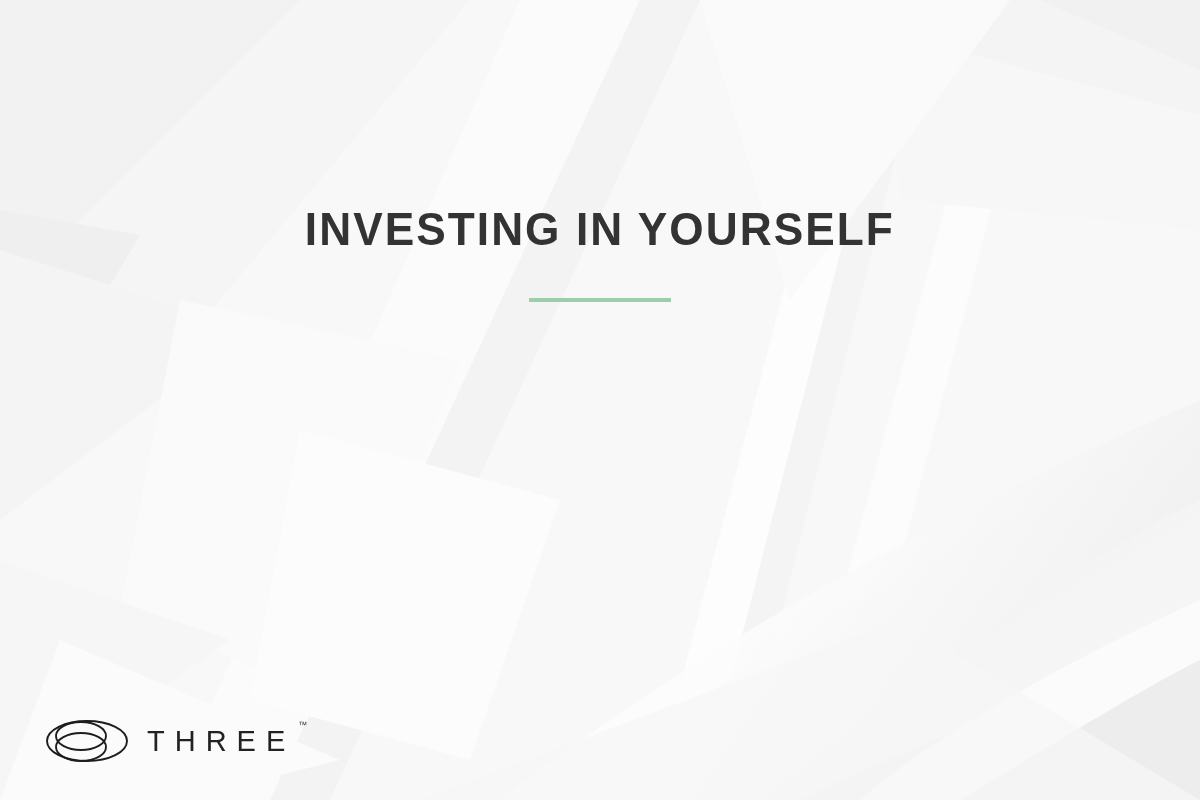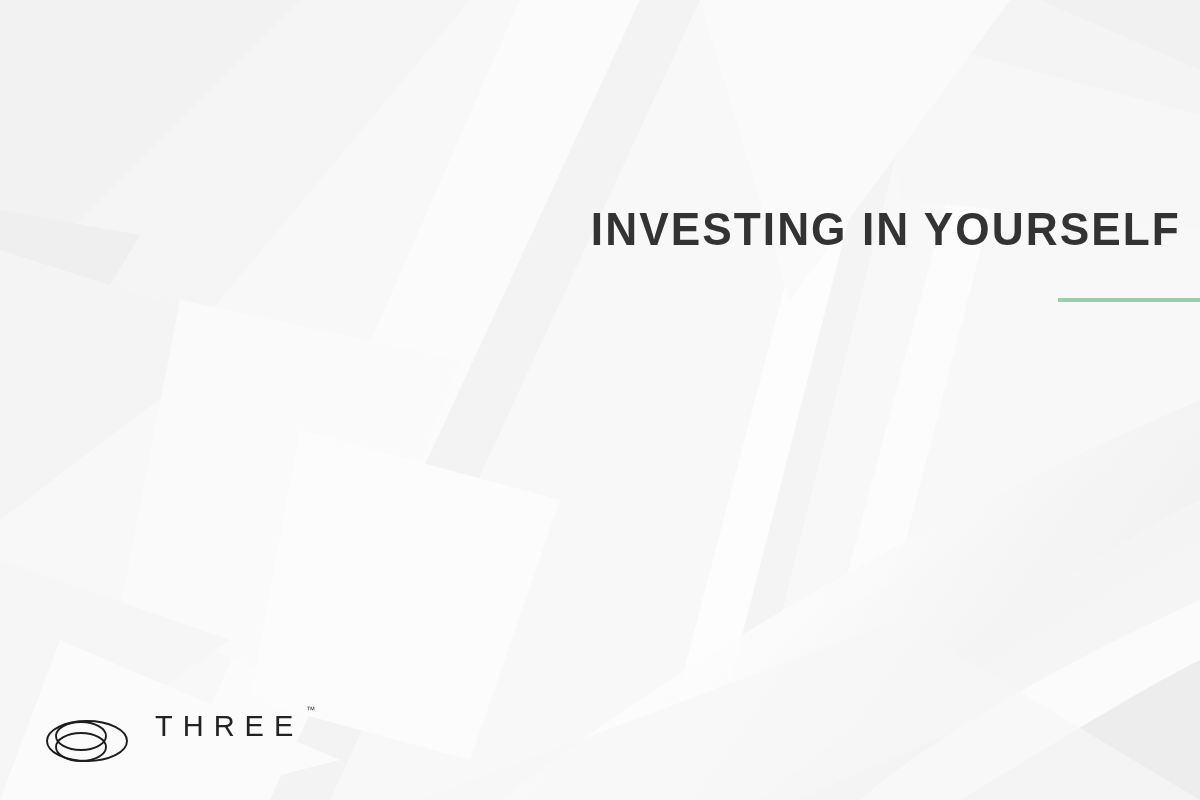--- a/index.html
+++ b/index.html
@@ -35,21 +35,21 @@
 
   
   .content {
     position: absolute;
     left: 0;
     top: 0;
     width: 1200px;
     height: 800px;
     display: flex;
     flex-direction: column;
-    align-items: flex-end;
+    align-items: center;
     justify-content: flex-start;
     text-align: center;
   }
 
   .eyebrow {
     margin-top: 205px;
     font-family: "Liberation Sans", sans-serif;
     font-weight: 700;
     font-size: 47px;
     line-height: 1;
@@ -83,21 +83,22 @@
     display: block;
     white-space: nowrap;
   }
 
   
   .logo {
     position: absolute;
     left: 45px;
     top: 712px;
     display: flex;
-    gap: 8px;
+    align-items: center;
+    gap: 0px;
   }
 
   .logo-mark {
     width: 84px;
     height: 58px;
     display: block;
   }
 
   .logo-word {
     margin-left: 18px;

